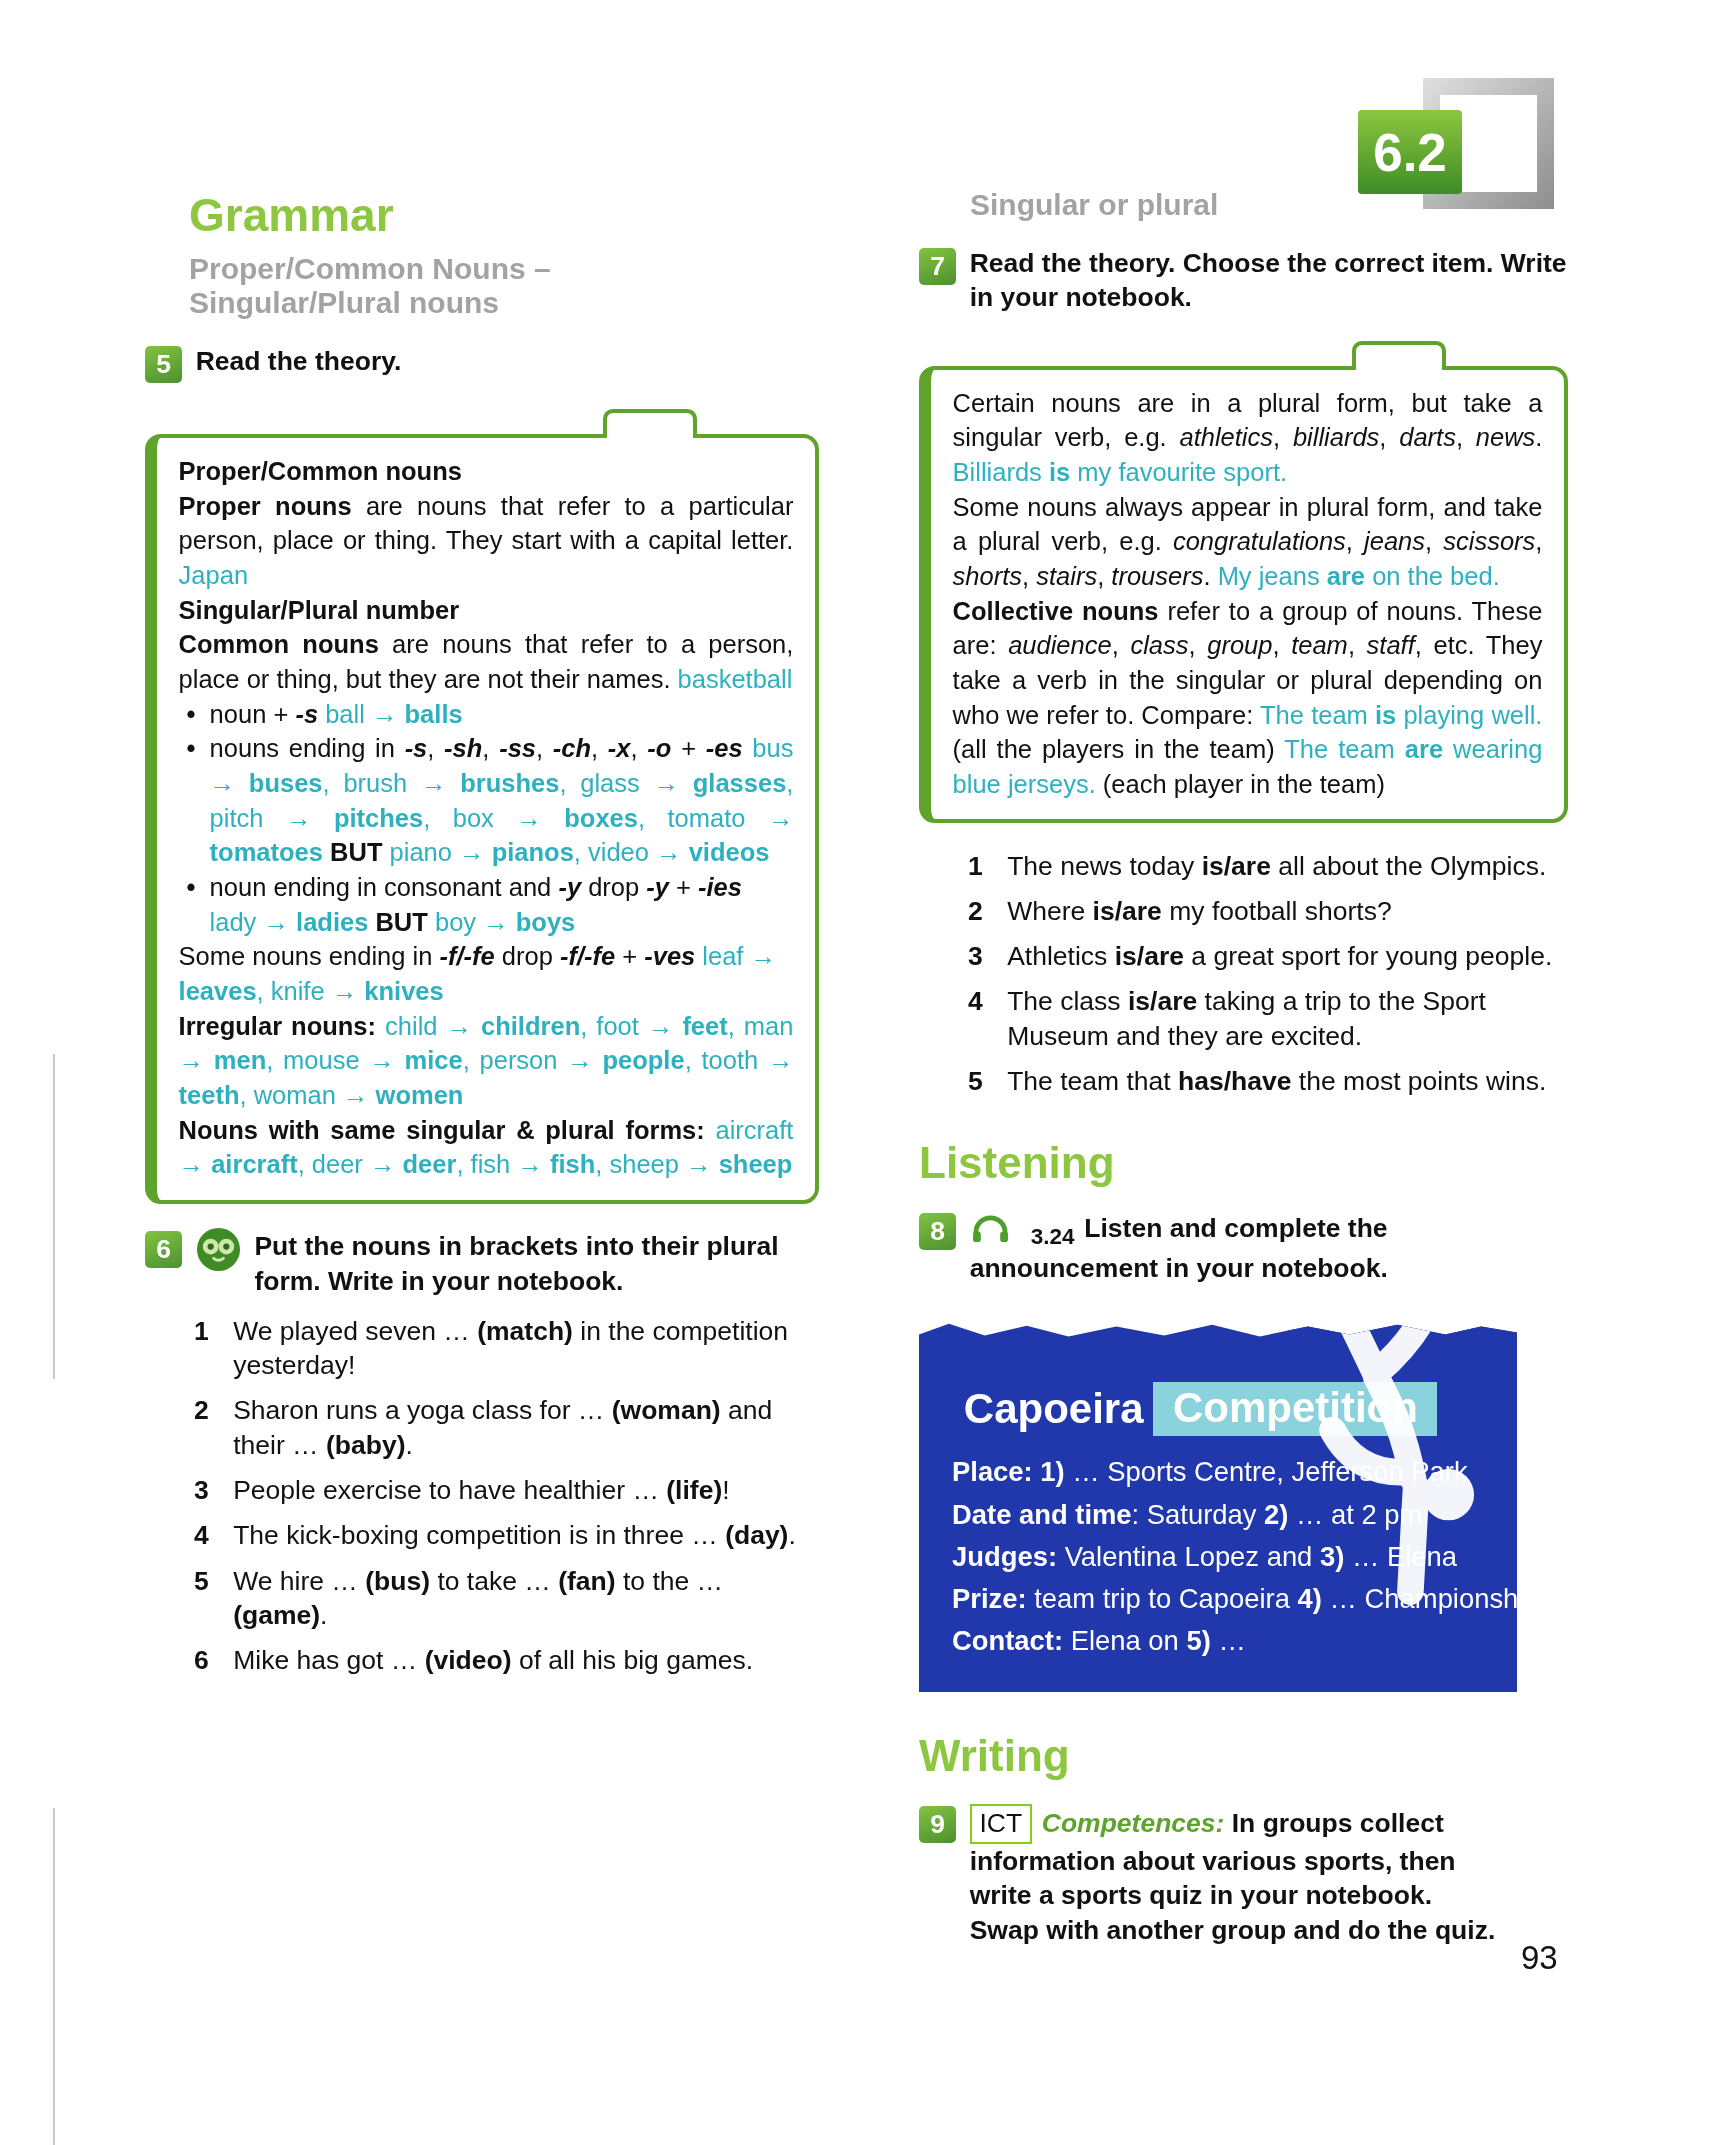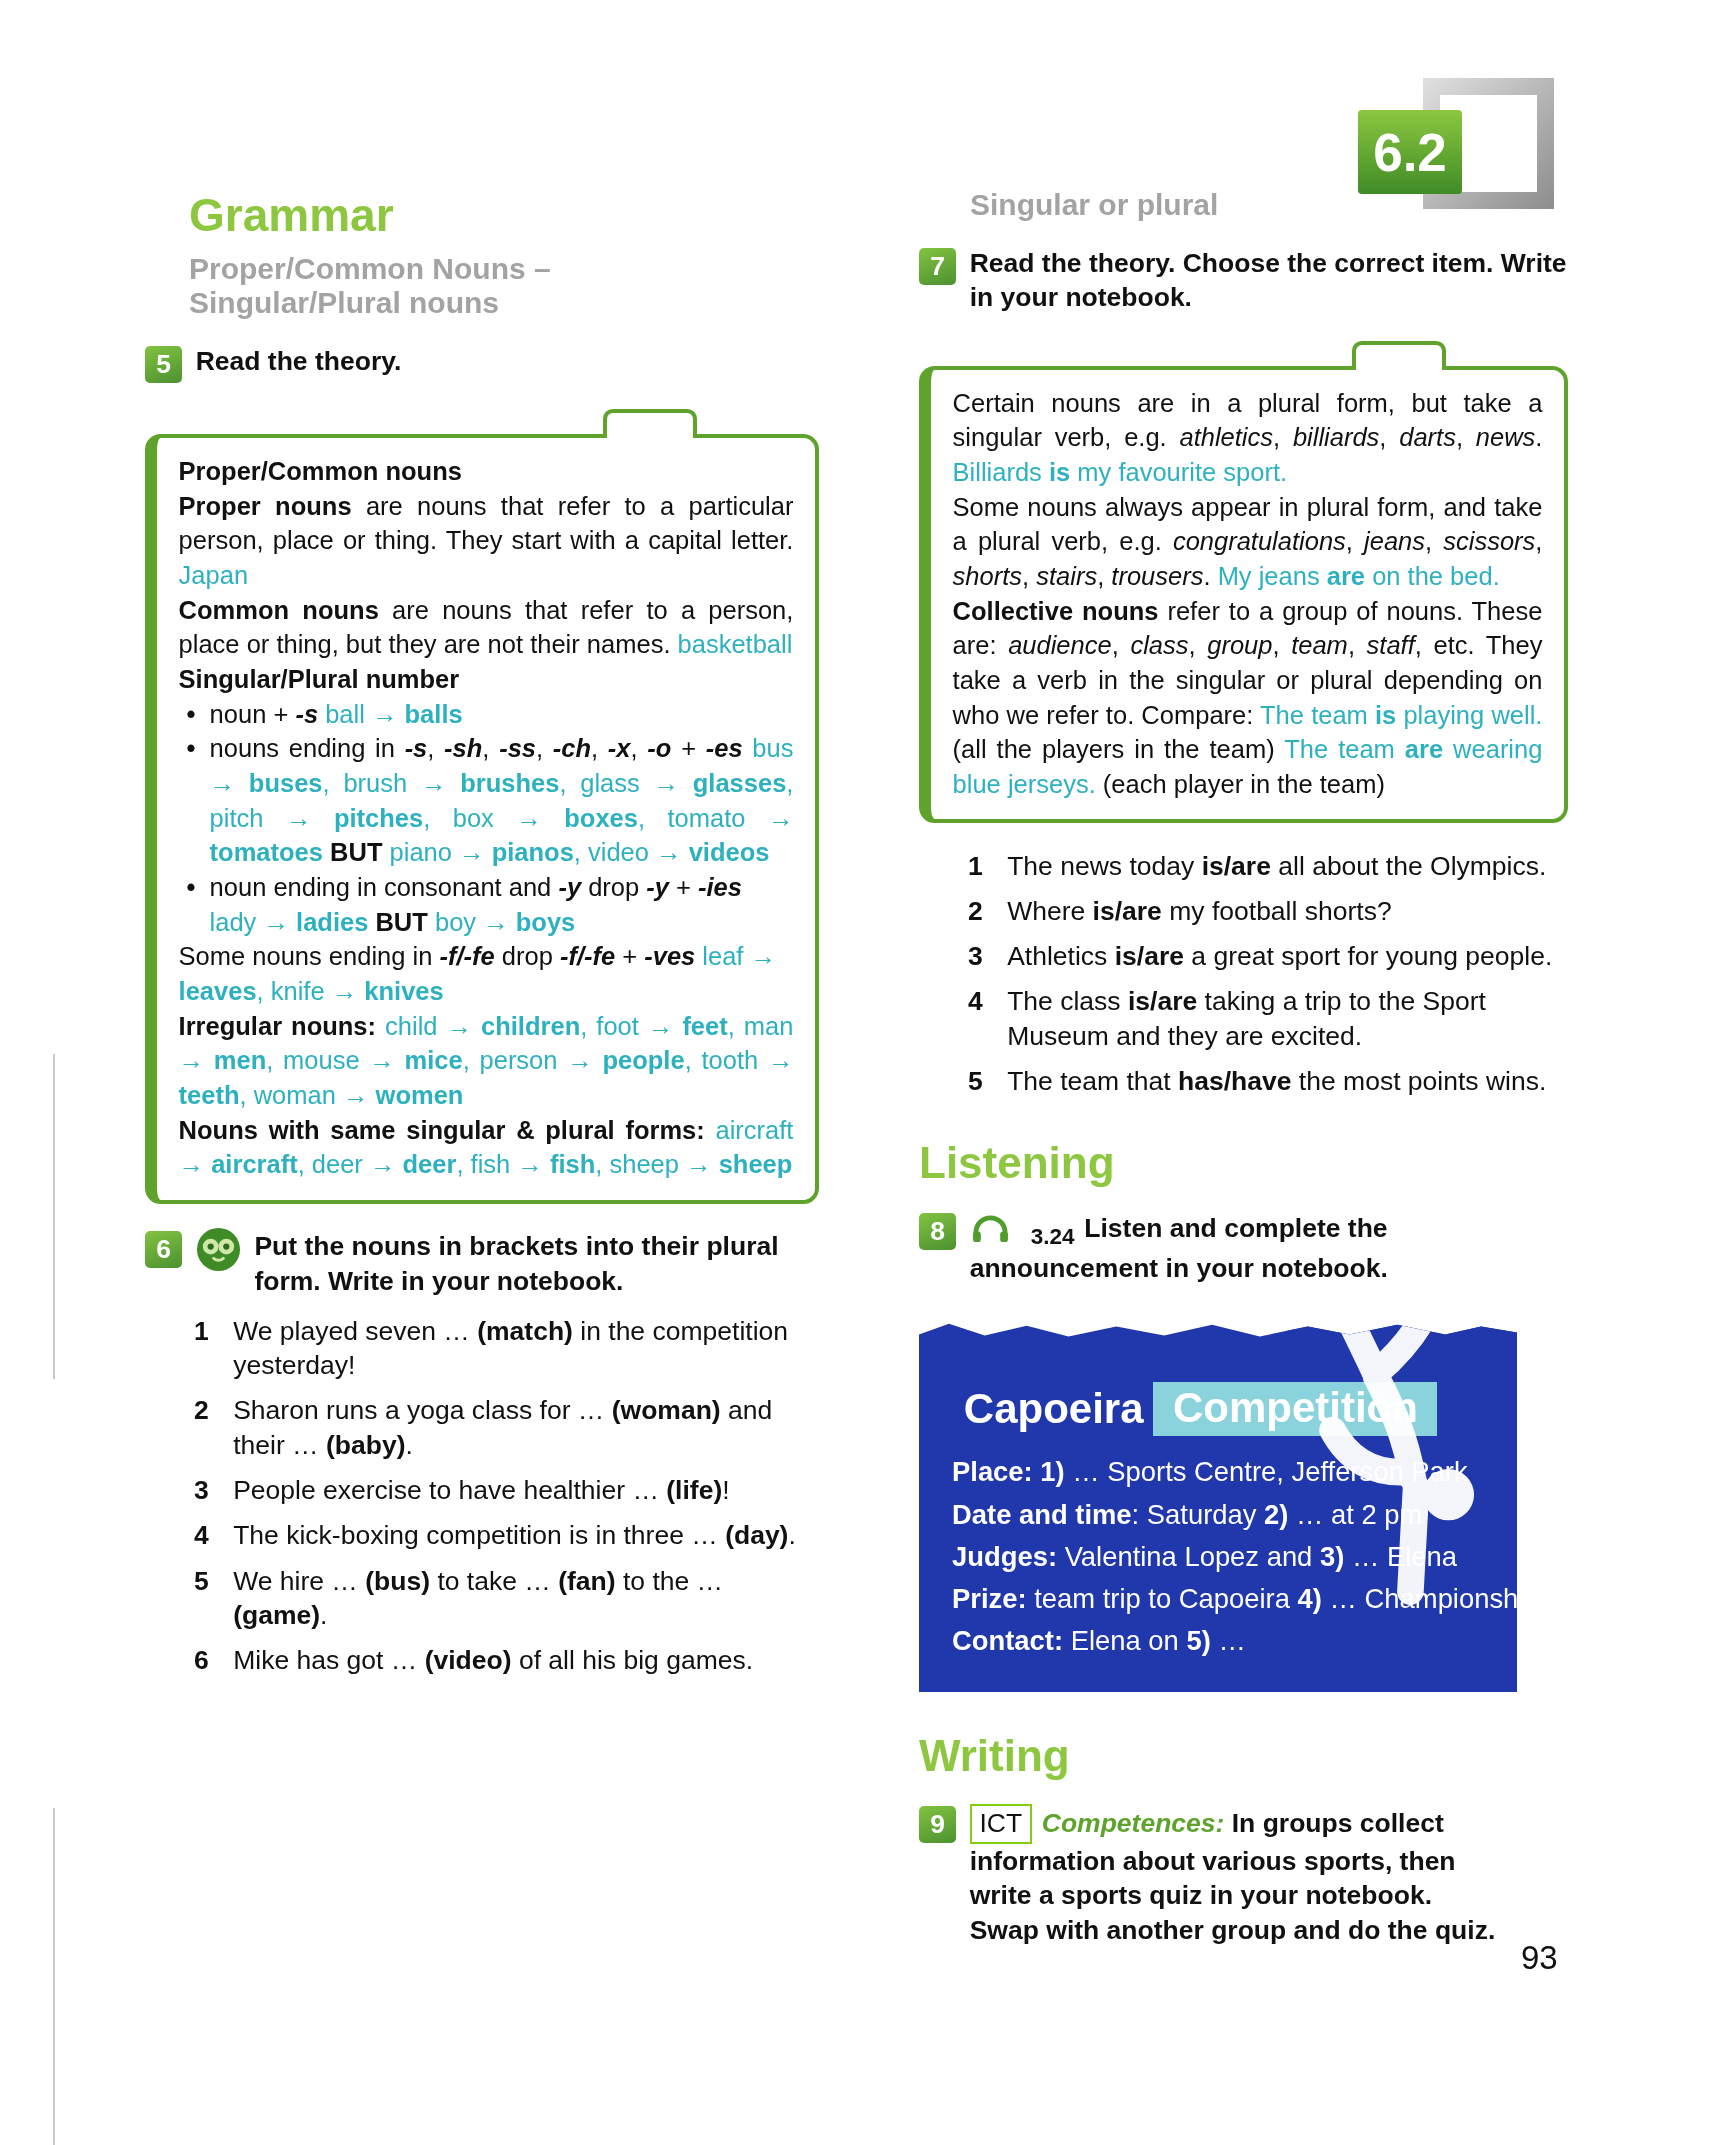--- a/index.html
+++ b/index.html
@@ -94,22 +94,22 @@
 
     <div class="ex-row">
       <span class="badge">5</span>
       <span class="ex-text">Read the theory.</span>
     </div>
 
     <div class="theory">
       <div class="tab"></div>
       <div class="box-line"><span class="s-b">Proper/Common nouns</span></div>
       <div class="box-line just"><span class="s-b">Proper nouns</span><span> are nouns that refer to a particular person, place or thing. They start with a capital letter. </span><span class="s-c">Japan</span></div>
+      <div class="box-line"><span class="s-b">Singular/Plural number</span></div>
       <div class="box-line just"><span class="s-b">Common nouns</span><span> are nouns that refer to a person, place or thing, but they are not their names. </span><span class="s-c">basketball</span></div>
-      <div class="box-line"><span class="s-b">Singular/Plural number</span></div>
       <div class="box-line bullet"><span>noun + </span><span class="s-b s-i">-s</span><span> </span><span class="s-c">ball</span><span class="s-c"> → </span><span class="s-b s-c">balls</span></div>
       <div class="box-line bullet just"><span>nouns ending in </span><span class="s-b s-i">-s</span><span>, </span><span class="s-b s-i">-sh</span><span>, </span><span class="s-b s-i">-ss</span><span>, </span><span class="s-b s-i">-ch</span><span>, </span><span class="s-b s-i">-x</span><span>, </span><span class="s-b s-i">-o</span><span> + </span><span class="s-b s-i">-es</span><span> </span><span class="s-c">bus</span><span class="s-c"> → </span><span class="s-b s-c">buses</span><span class="s-c">, </span><span class="s-c">brush</span><span class="s-c"> → </span><span class="s-b s-c">brushes</span><span class="s-c">, </span><span class="s-c">glass</span><span class="s-c"> → </span><span class="s-b s-c">glasses</span><span class="s-c">, </span><span class="s-c">pitch</span><span class="s-c"> → </span><span class="s-b s-c">pitches</span><span class="s-c">, </span><span class="s-c">box</span><span class="s-c"> → </span><span class="s-b s-c">boxes</span><span class="s-c">, </span><span class="s-c">tomato</span><span class="s-c"> → </span><span class="s-b s-c">tomatoes</span><span> </span><span class="s-b">BUT</span><span> </span><span class="s-c">piano</span><span class="s-c"> → </span><span class="s-b s-c">pianos</span><span class="s-c">, </span><span class="s-c">video</span><span class="s-c"> → </span><span class="s-b s-c">videos</span></div>
       <div class="box-line bullet"><span>noun ending in consonant and </span><span class="s-b s-i">-y</span><span> drop </span><span class="s-b s-i">-y</span><span> + </span><span class="s-b s-i">-ies</span><span> </span><span class="s-c">lady</span><span class="s-c"> → </span><span class="s-b s-c">ladies</span><span> </span><span class="s-b">BUT</span><span> </span><span class="s-c">boy</span><span class="s-c"> → </span><span class="s-b s-c">boys</span></div>
       <div class="box-line"><span>Some nouns ending in </span><span class="s-b s-i">-f/-fe</span><span> drop </span><span class="s-b s-i">-f/-fe</span><span> + </span><span class="s-b s-i">-ves</span><span> </span><span class="s-c">leaf</span><span class="s-c"> → </span><span class="s-b s-c">leaves</span><span class="s-c">, </span><span class="s-c">knife</span><span class="s-c"> → </span><span class="s-b s-c">knives</span></div>
       <div class="box-line just"><span class="s-b">Irregular nouns:</span><span> </span><span class="s-c">child</span><span class="s-c"> → </span><span class="s-b s-c">children</span><span class="s-c">, </span><span class="s-c">foot</span><span class="s-c"> → </span><span class="s-b s-c">feet</span><span class="s-c">, </span><span class="s-c">man</span><span class="s-c"> → </span><span class="s-b s-c">men</span><span class="s-c">, </span><span class="s-c">mouse</span><span class="s-c"> → </span><span class="s-b s-c">mice</span><span class="s-c">, </span><span class="s-c">person</span><span class="s-c"> → </span><span class="s-b s-c">people</span><span class="s-c">, </span><span class="s-c">tooth</span><span class="s-c"> → </span><span class="s-b s-c">teeth</span><span class="s-c">, </span><span class="s-c">woman</span><span class="s-c"> → </span><span class="s-b s-c">women</span></div>
       <div class="box-line just"><span class="s-b">Nouns with same singular &amp; plural forms:</span><span> </span><span class="s-c">aircraft</span><span class="s-c"> → </span><span class="s-b s-c">aircraft</span><span class="s-c">, </span><span class="s-c">deer</span><span class="s-c"> → </span><span class="s-b s-c">deer</span><span class="s-c">, </span><span class="s-c">fish</span><span class="s-c"> → </span><span class="s-b s-c">fish</span><span class="s-c">, </span><span class="s-c">sheep</span><span class="s-c"> → </span><span class="s-b s-c">sheep</span></div>
     </div>
 
     <div class="ex-row mt26">
       <span class="badge">6</span>

